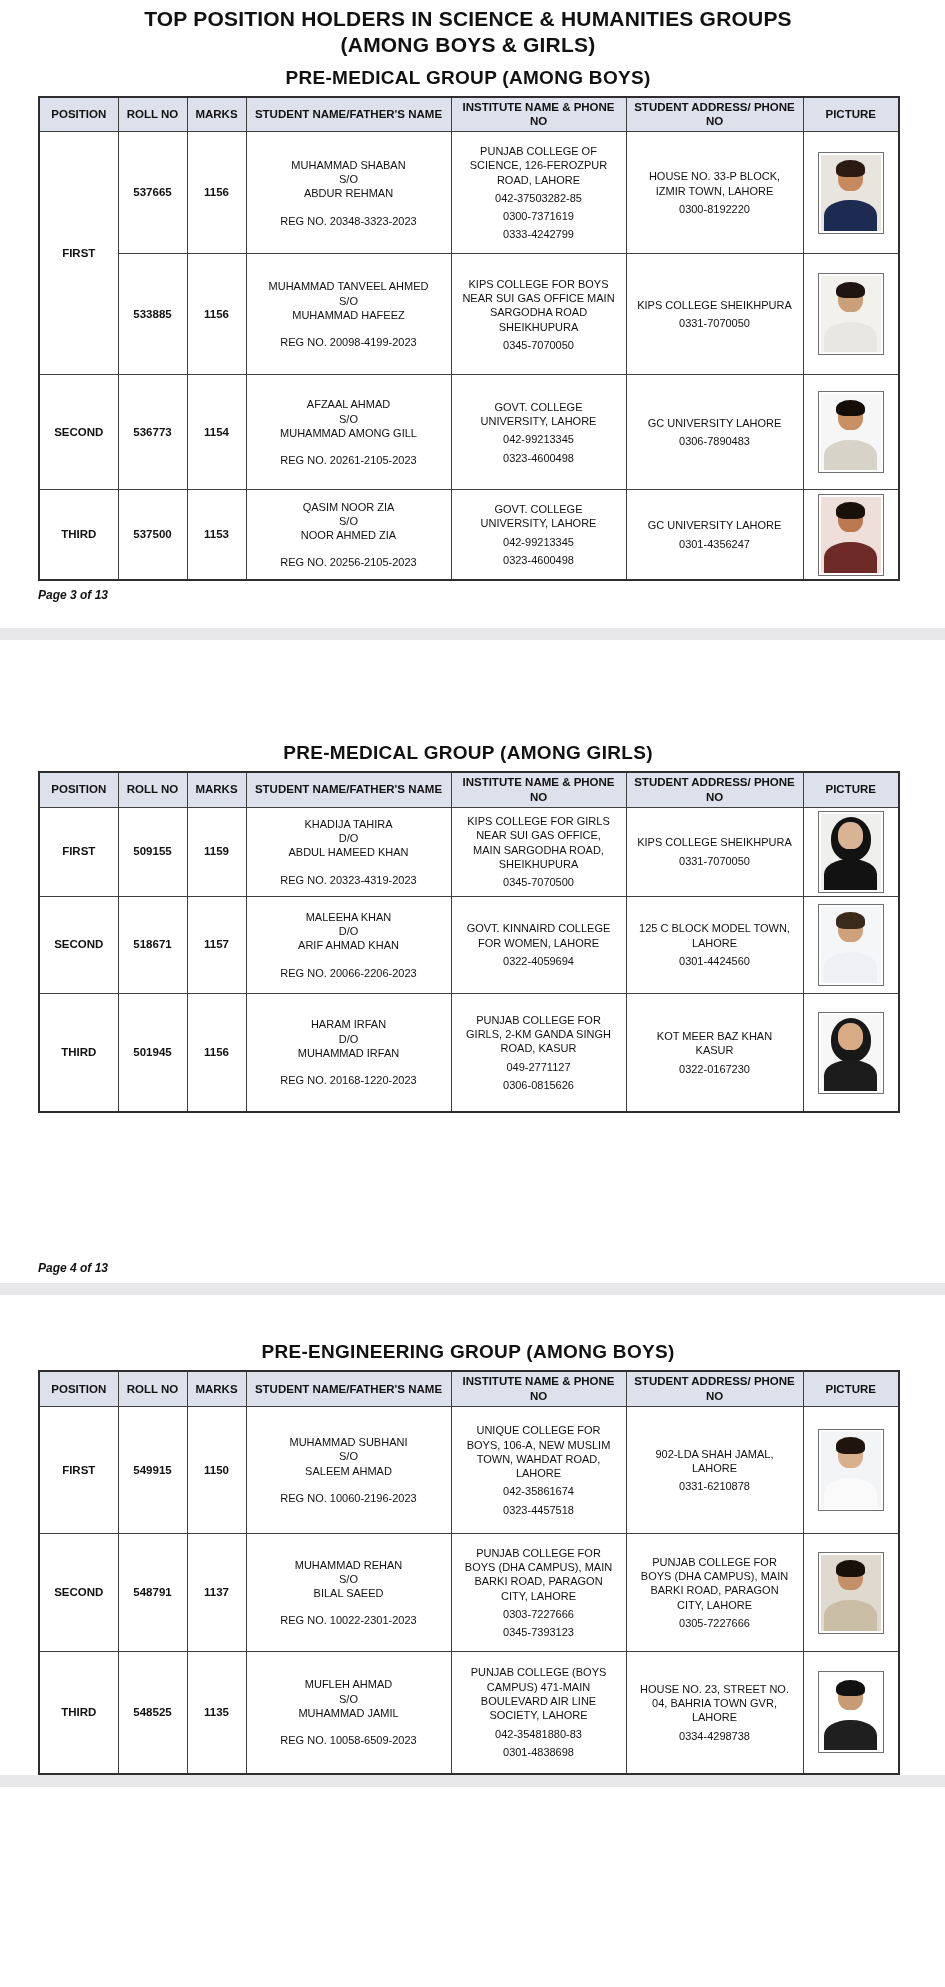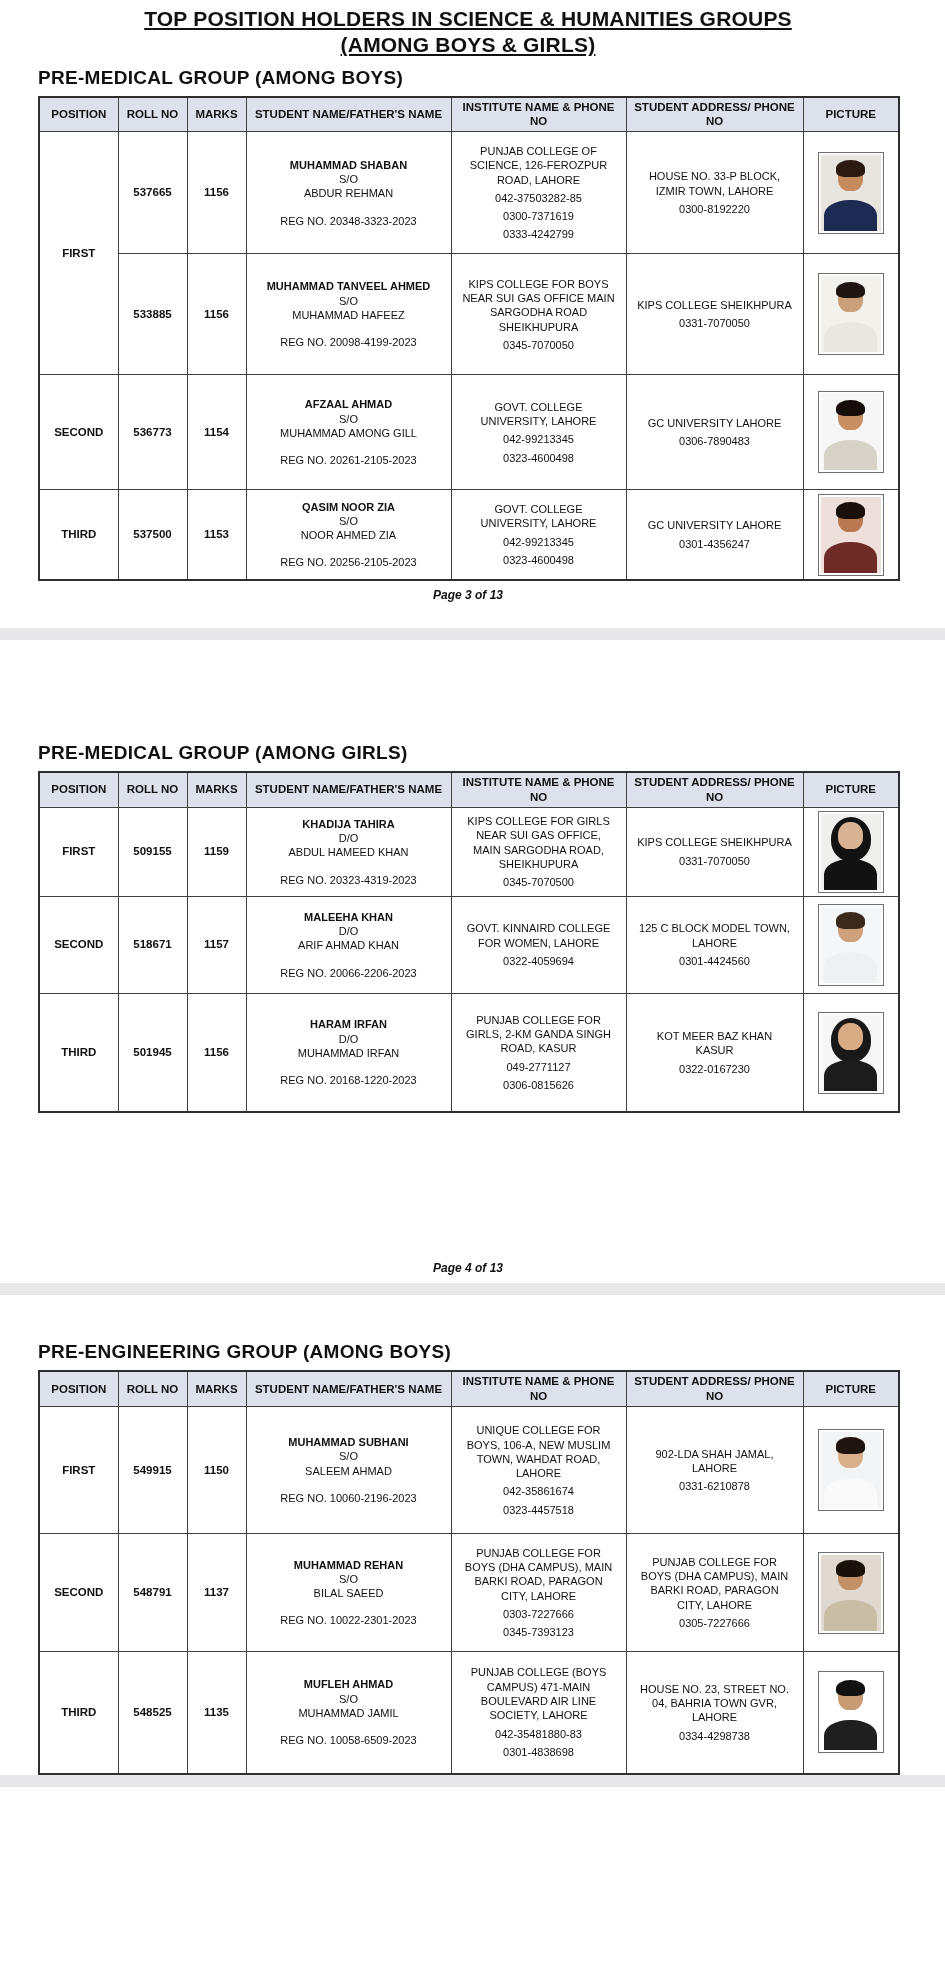--- a/index.html
+++ b/index.html
@@ -17,23 +17,23 @@
   }
   .content{width:860px;margin-left:38px}
   .main-title{
     padding-top:6px;
     text-align:center;
     font-size:21px;
     font-weight:bold;
     line-height:1.25;
     letter-spacing:.2px;
   }
-  .main-title span{text-decoration:underline}
+  .main-title span{}
   .group-title{
-    text-align:left;
+    text-align:center;
     font-size:19px;
     font-weight:bold;
     letter-spacing:.3px;
   }
   .pg3 .group-title{margin-top:8px}
   .pg4 .group-title{margin-top:102px}
   .pg5 .group-title{margin-top:46px}
   table.results-table{
     margin-top:7px;
     width:860px;
@@ -50,21 +50,21 @@
   }
   th{
     background:var(--header-bg);
     font-size:11.5px;
     font-weight:bold;
     height:31px;
     padding:2px 4px;
   }
   td{padding:4px 10px}
   .pos-cell,.roll-cell,.marks-cell{font-weight:bold;font-size:11.5px}
-  .stu-name{font-weight:bold}
+  .stu-name{font-weight:normal}
   .reg{margin-top:13px}
   .phone{font-weight:normal;margin-top:4px}
   .inst-name,.addr{line-height:1.3}
   
   col.c-pos{width:79px}
   col.c-roll{width:69px}
   col.c-marks{width:59px}
   col.c-name{width:205px}
   col.c-inst{width:175px}
   col.c-addr{width:177px}
@@ -81,21 +81,21 @@
     border:1px solid #707070;
     padding:2px;
   }
   .ph{position:relative;width:100%;height:100%;overflow:hidden}
   .ph-head{position:absolute;top:11%;left:29%;width:42%;height:36%;border-radius:46% 46% 42% 42%}
   .ph-hair{position:absolute;top:7%;left:26%;width:48%;height:22%;border-radius:50% 50% 30% 30%}
   .ph-hijab{position:absolute;top:4%;left:17%;width:66%;height:58%;border-radius:50% 50% 46% 46%}
   .ph-torso{position:absolute;bottom:-2%;left:6%;width:88%;height:42%;border-radius:48% 48% 0 0}
   .page-footer{
     margin-top:7px;
-    text-align:center;
+    text-align:left;
     font-size:12px;
     font-weight:bold;
     font-style:italic;
   }
   .pg3 .page-footer{margin-bottom:26px}
   .pg4 .page-footer{margin-top:148px;margin-bottom:8px}
   .pg5 .page-footer{margin-top:160px;margin-bottom:16px}
   .page-sep{height:12px;width:945px;background:var(--band)}
 </style>
 </head>

